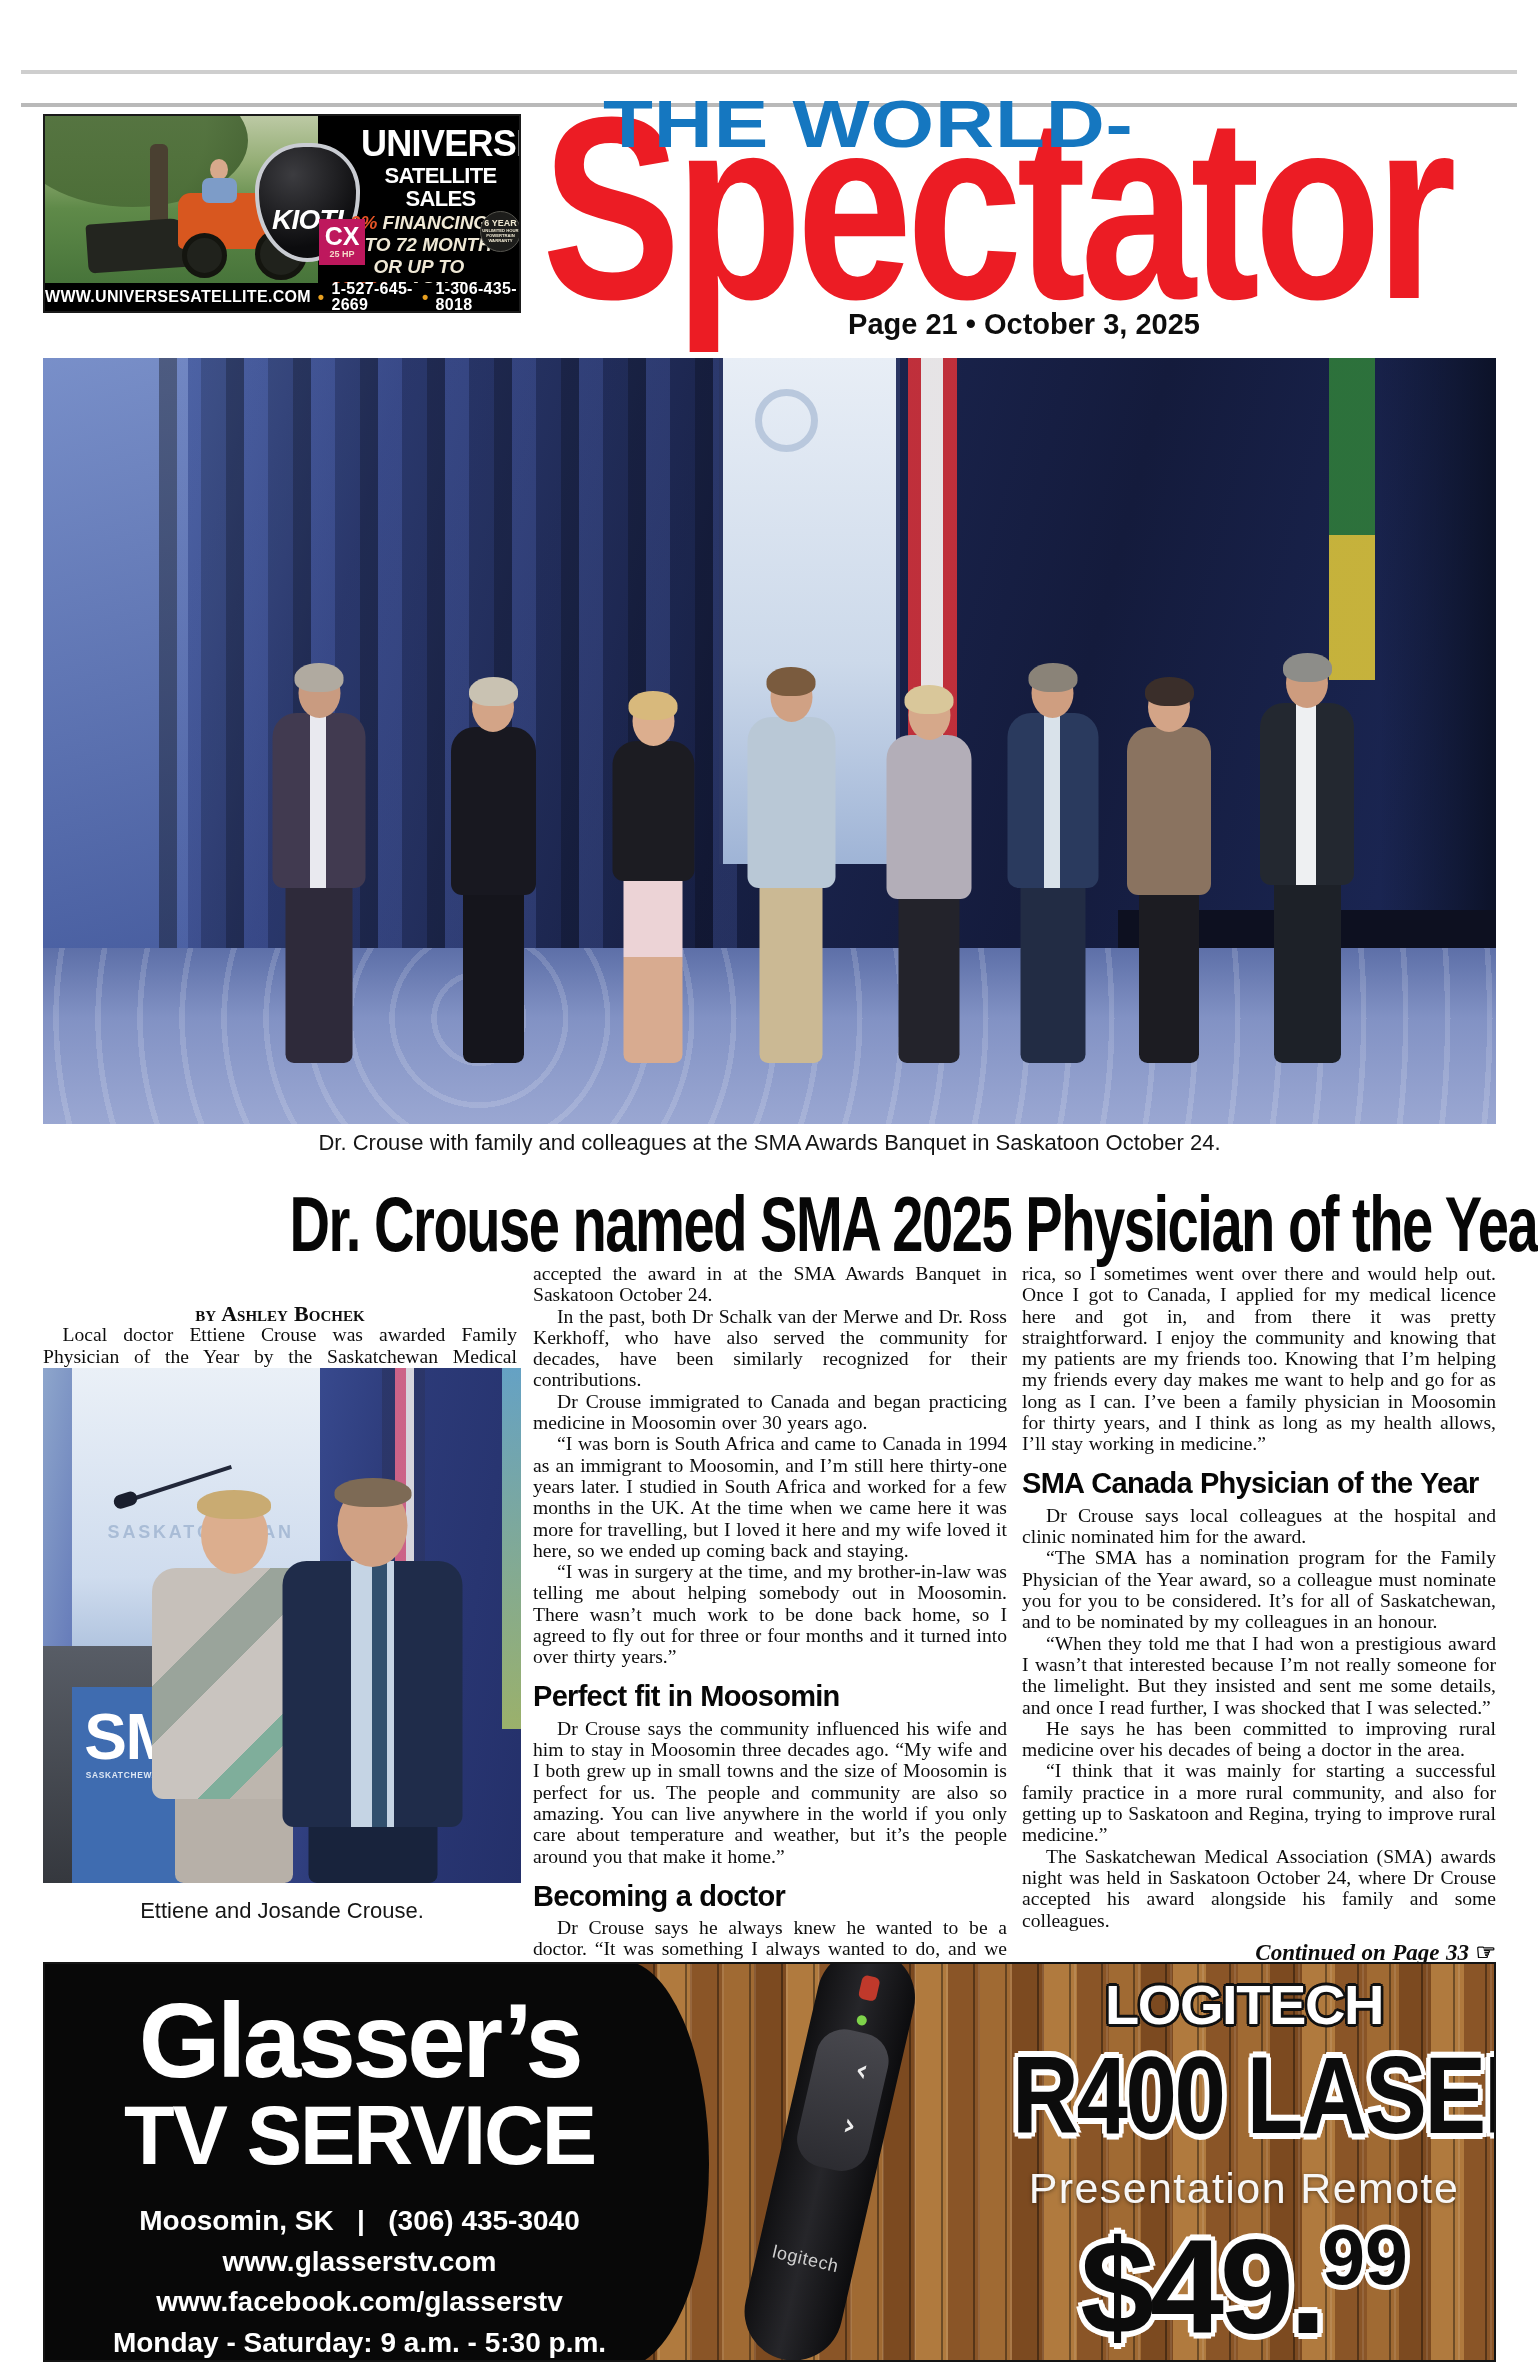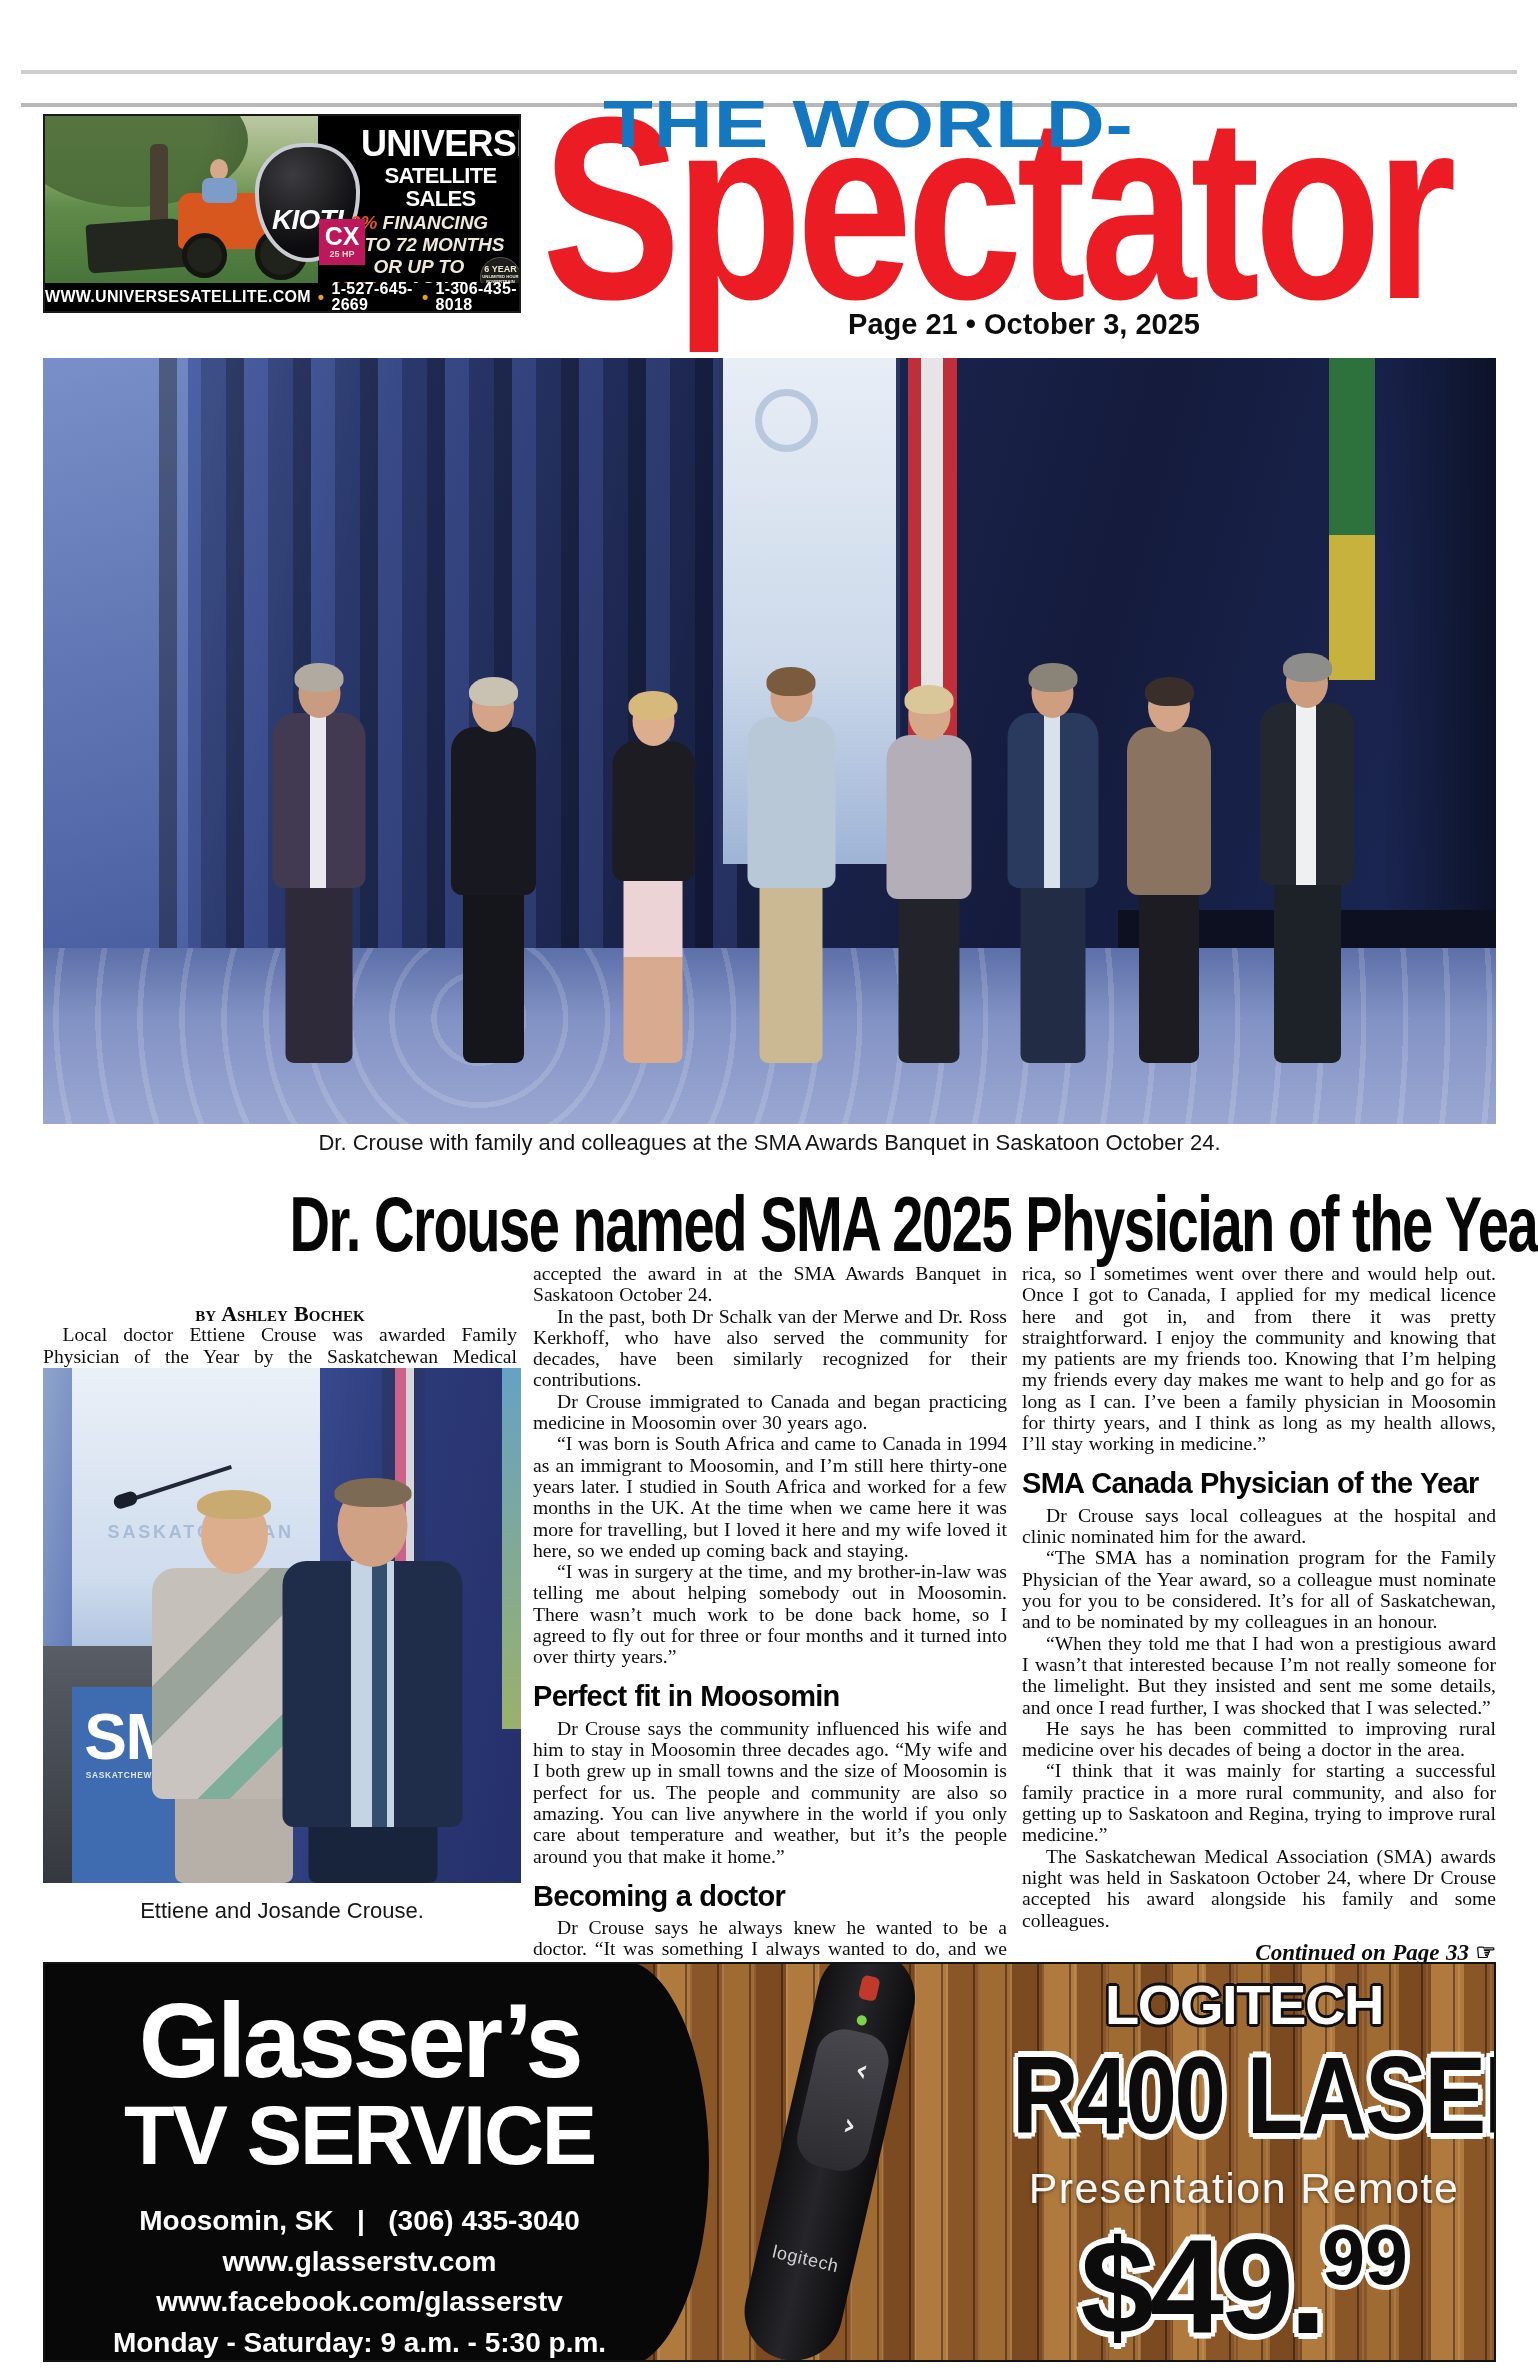--- a/index.html
+++ b/index.html
@@ -42,21 +42,21 @@
   .uad-title .l2{font:700 22px/1.05 "Liberation Sans",sans-serif;letter-spacing:-0.7px;margin-top:2.8px;}
   .uad-offer{position:absolute;left:269px;top:96px;width:210px;text-align:center;
      font:700 italic 19px/22px "Liberation Sans",sans-serif;color:#f0e9d6;}
   .hl-orange{color:#e65426;}
   .cx-badge{position:absolute;left:274px;top:103px;width:46px;height:46px;background:#be185d;
      color:#fff;text-align:center;font-family:"Liberation Sans",sans-serif;}
   .cx-badge .cx{font-size:25px;font-weight:700;line-height:28px;margin-top:2.8px;}
   .cx-badge .hp{font-size:9px;font-weight:700;line-height:9.8px;color:#f6d9c9;}
   .warr-badge{position:absolute;left:435px;top:95px;width:41px;height:41px;border-radius:50%;
      background:#1d1d1b;border:1.4px solid #55544e;box-sizing:border-box;color:#efe8d2;text-align:center;
-     display:flex;flex-direction:column;justify-content:center;gap:0.7px;margin-top:46px;}
+     display:flex;flex-direction:column;justify-content:center;gap:0.7px;}
   .warr-badge .w1{font:700 9px/9px "Liberation Sans",sans-serif;}
   .warr-badge .w2{font:700 4.2px/4.9px "Liberation Sans",sans-serif;}
   .uad-footer{position:absolute;left:0;bottom:0;width:100%;height:28px;background:#000;
      display:flex;align-items:center;justify-content:center;gap:7px;
      font:700 16px/1 "Liberation Sans",sans-serif;color:#fff;letter-spacing:0.3px;}
   .uad-footer .dot{color:#e8a020;font-size:18px;}
 
   
   .photo-main{position:absolute;left:43px;top:358px;width:1453px;height:766px;overflow:hidden;
      background:linear-gradient(105deg,#5a74b8 0%,#31417e 22%,#1b2550 48%,#141b3c 68%,#1d2a5c 100%);}

